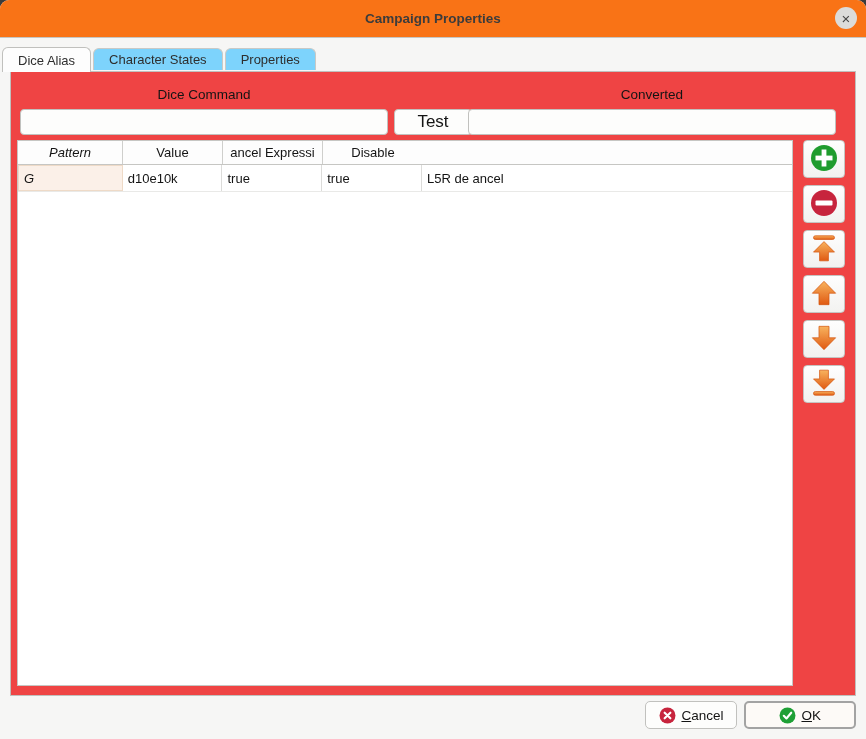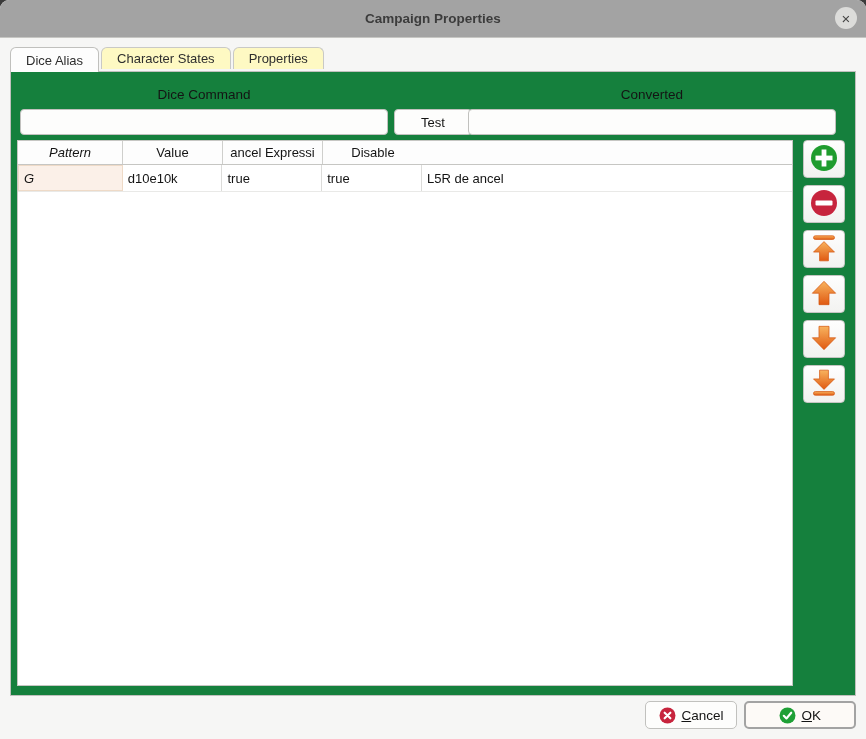--- a/index.html
+++ b/index.html
@@ -13,60 +13,60 @@
   }
   .window{
     position:absolute;inset:0;
     background:#f6f6f5;
     border-radius:9px 9px 0 0;
     overflow:hidden;
   }
   
   .titlebar{
     height:37px;
-    background:#a3a3a3;
+    background:#f97316;
     border-bottom:1px solid #c6c6c3;
     position:relative;
     display:flex;align-items:center;justify-content:center;
   }
   .title{font-weight:bold;font-size:13.5px;color:#3c3c3c;}
   .close-btn{
     position:absolute;right:9px;top:7px;
     width:22px;height:22px;border-radius:50%;
     background:#dcdcda;color:#454545;
     display:flex;align-items:center;justify-content:center;
     font-size:15px;line-height:1;cursor:default;
   }
   
   .tabbar{
-    position:absolute;left:10px;top:47px;
-    display:flex;align-items:flex-start;z-index:2;
+    position:absolute;left:2px;top:47px;
+    display:flex;align-items:center;z-index:2;
   }
   .tab{
     box-sizing:border-box;
     border:1px solid #c9c9c6;border-bottom:none;
     border-radius:6px 6px 0 0;
-    background:#fef9c3;
+    background:#7dd3fc;
     padding:0 15px;
     height:22px;line-height:22px;
     font-size:13px;color:#2e2e2e;
     margin-right:2px;
     white-space:nowrap;
   }
   .tab.active{
     background:#fdfdfd;border-color:#c0c0bd;
     height:25px;line-height:25px;
     margin-bottom:-1px;
   }
   
   .panel{
     position:absolute;left:10px;top:71px;
     width:846px;height:625px;
     box-sizing:border-box;
-    background:#15803d;border:1px solid #c0c0bd;
+    background:#ef4444;border:1px solid #c0c0bd;
     z-index:1;
   }
   .field-label{
     position:absolute;top:15px;
     text-align:center;font-size:13.5px;color:#141414;
   }
   .label-dice{left:9px;width:368px;}
   .label-converted{left:457px;width:368px;}
   .text-input{
     position:absolute;top:37px;height:26px;
@@ -76,21 +76,21 @@
     font-size:13px;font-family:inherit;color:#141414;
     outline:none;
   }
   .input-dice{left:9px;width:368px;}
   .input-converted{left:457px;width:368px;}
   .test-btn{
     position:absolute;left:383px;top:37px;
     width:78px;height:26px;box-sizing:border-box;
     border:1px solid #c1c1be;border-radius:4px;
     background:#fdfdfc;
-    font-size:13px;color:#141414;font-family:inherit;
+    font-size:17px;color:#141414;font-family:inherit;
     display:flex;align-items:center;justify-content:center;
   }
   
   .alias-table{
     position:absolute;left:6px;top:68px;
     width:776px;height:546px;
     box-sizing:border-box;
     border:1px solid #c6c6c3;
     background:#ffffff;
     overflow:hidden;

